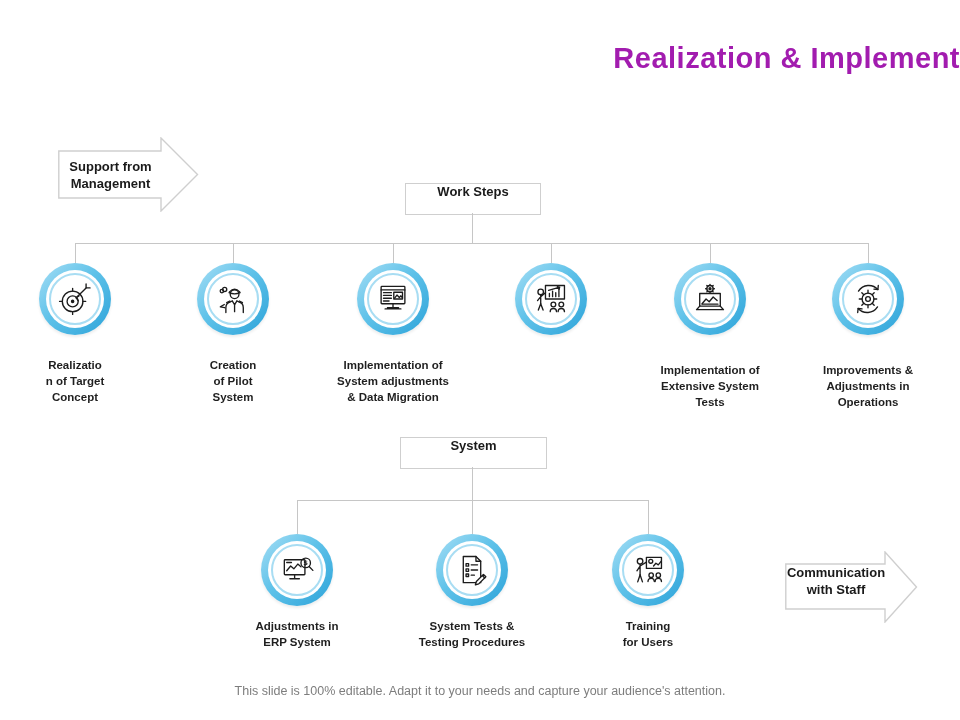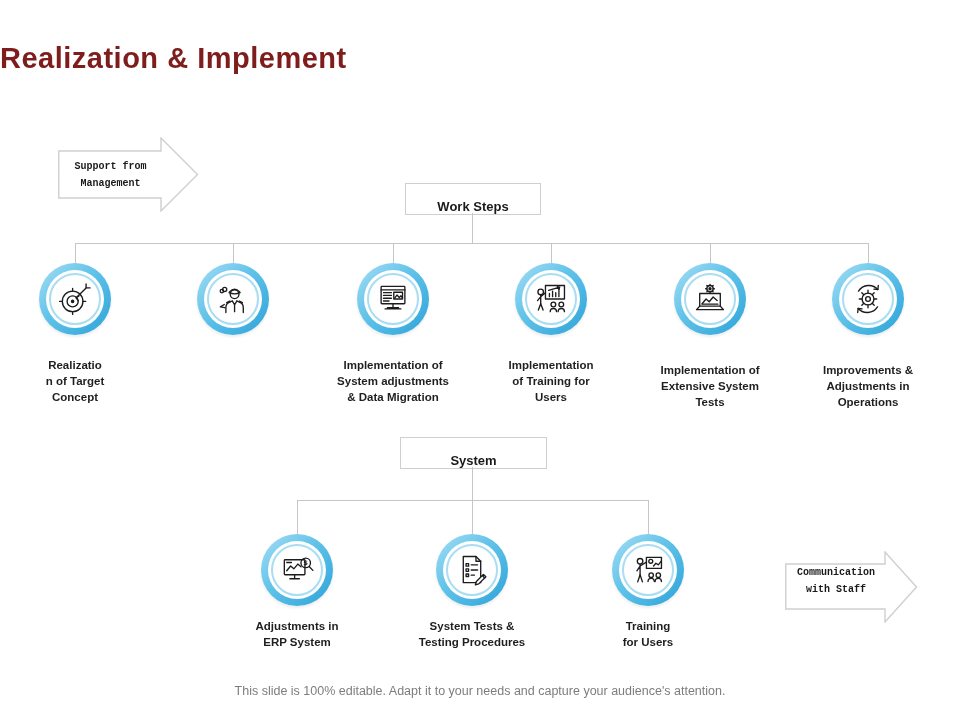--- a/index.html
+++ b/index.html
@@ -1,32 +1,32 @@
 <!DOCTYPE html>
 <html><head>
 <meta charset="utf-8">
 <style>
   html,body{margin:0;padding:0;background:#ffffff;}
   .slide{
     position:relative;width:960px;height:720px;background:#ffffff;overflow:hidden;
     font-family:"Liberation Sans","DejaVu Sans",sans-serif;color:#1a1a1a;
   }
   .title{
-    position:absolute;top:42px;left:0;width:100%;text-align:left;
-    font-size:29px;font-weight:700;letter-spacing:0.5px;color:#7f1d1d;
+    position:absolute;top:42px;left:0;width:100%;text-align:right;
+    font-size:29px;font-weight:700;letter-spacing:0.5px;color:#a21caf;
   }
   .banner{position:absolute;}
   .banner svg{position:absolute;left:0;top:0;}
   .banner .banner-text{
     position:absolute;display:flex;align-items:center;justify-content:center;
-    text-align:center;font-weight:700;font-size:10px;line-height:17px;white-space:pre-line;font-family:Liberation Mono, monospace;
+    text-align:center;font-weight:700;font-size:13px;line-height:17px;white-space:pre-line;
   }
   .hbox{
     position:absolute;border:1px solid #cfcfcf;background:#ffffff;
-    display:flex;align-items:flex-end;justify-content:center;
+    display:flex;align-items:flex-start;justify-content:center;
     font-weight:700;font-size:13px;
   }
   .free-label{
     position:absolute;text-align:center;font-weight:700;font-size:13px;
   }
   .line{position:absolute;background:#c6c6c6;}
   .node{position:absolute;width:72px;height:72px;}
   .ring-outer{
     width:72px;height:72px;border-radius:50%;
     background:linear-gradient(135deg,#a6def5 0%,#5fc2e9 45%,#2da3d9 100%);
@@ -191,26 +191,26 @@
         <path d="M11.5,36 l-0.5,5 M11.5,36 l5,0.5"></path>
       </svg>
     </div>
         </div>
       </div>
   </div>
 
   <div class="node-label" style="left:-5px;top:357px;">Realizatio
 n of Target
 Concept</div>
+  <div class="node-label" style="left:153px;top:357px;">Creation
+of Pilot
+System</div>
   <div class="node-label" style="left:313px;top:357px;">Implementation of
 System adjustments
 &amp; Data Migration</div>
-  <div class="node-label" style="left:471px;top:357px;">Implementation
-of Training for
-Users</div>
   <div class="node-label" style="left:630px;top:362px;">Implementation of
 Extensive System
 Tests</div>
   <div class="node-label" style="left:788px;top:362px;">Improvements &amp;
 Adjustments in
 Operations</div>
 
   <div class="hbox" style="left:400px;top:437px;width:145px;height:30px;">
     <span>System</span>
   </div>

